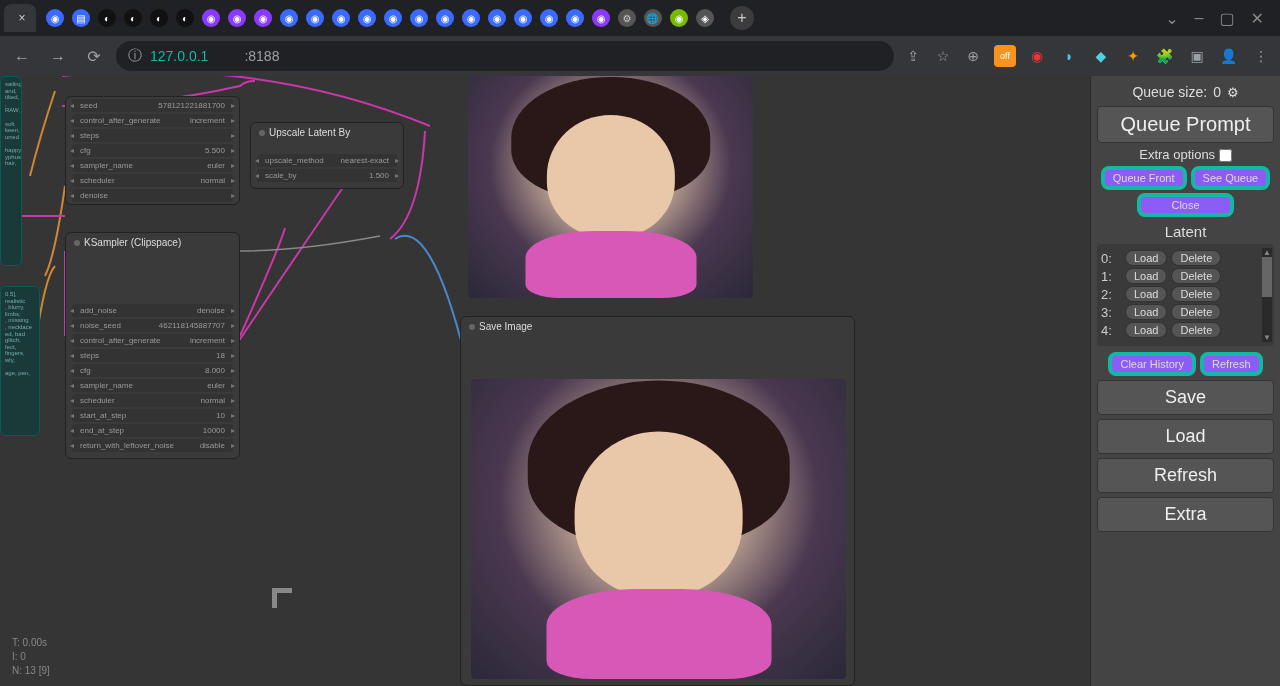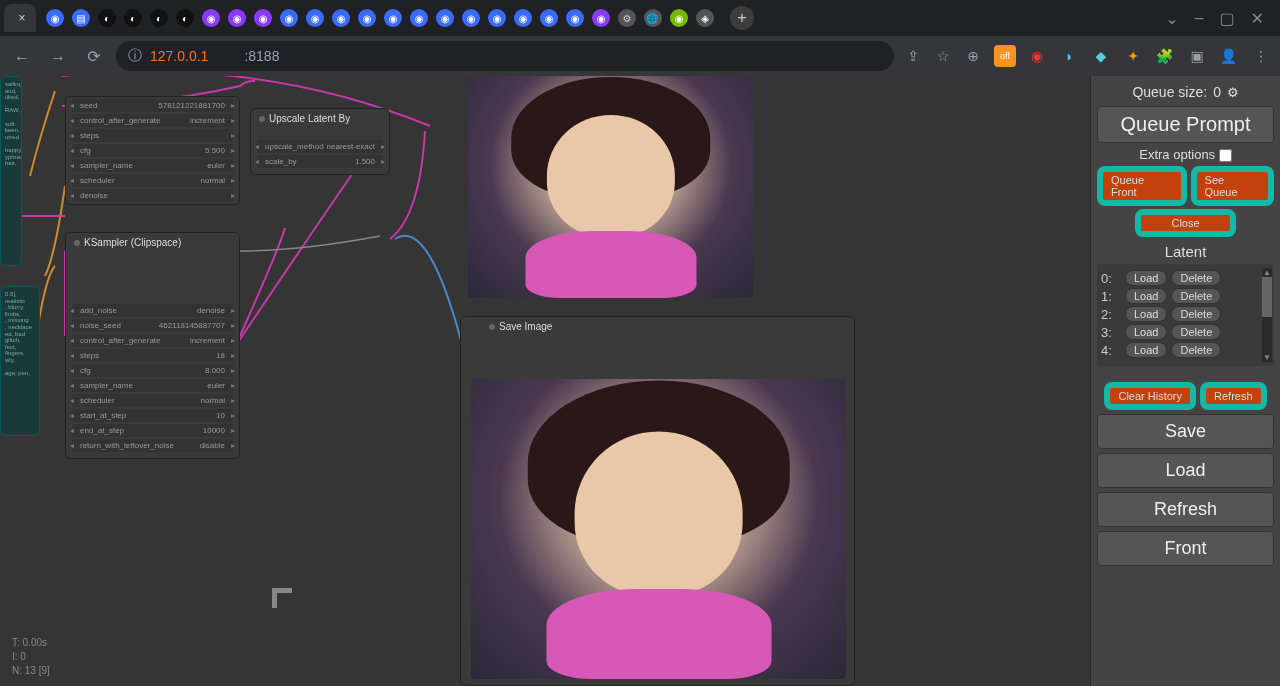--- a/index.html
+++ b/index.html
@@ -80,21 +80,21 @@
       background: #202124;
       border-radius: 16px;
       height: 30px;
       display: flex;
       align-items: center;
       padding: 0 12px;
       color: #e8eaed;
       font-size: 14px;
     }
     .addressbar .info-icon { margin-right: 8px; color: #9aa0a6; }
-    .addr-host { color: #f97316; }
+    .addr-host { color: #14b8a6; }
     .addr-port { color: #9aa0a6; margin-left: 36px; }
     .toolbar-icons { display: flex; gap: 10px; align-items: center; }
     .toolbar-icon {
       width: 22px; height: 22px;
       display: flex; align-items: center; justify-content: center;
       color: #9aa0a6;
       cursor: pointer;
       font-size: 14px;
     }
     
@@ -191,21 +191,20 @@
       transform: translateX(-50%);
       width: 60%; height: 30%;
       background: #d858b8;
       border-radius: 40% 40% 20% 20%;
     }
     .save-image-node {
       position: absolute;
       background: #3a3a3a;
       border: 1px solid #222;
       border-radius: 6px;
-      padding-left: 20px;
     }
     .corner-mark {
       position: absolute;
       width: 20px; height: 20px;
       border-left: 5px solid #888;
       border-top: 5px solid #888;
     }
     .stats {
       position: absolute;
       left: 12px;
@@ -245,27 +244,28 @@
       padding: 6px 4px;
       border-radius: 4px;
       margin: 4px 0;
       font-size: 18px;
       cursor: pointer;
       border: 1px solid #333;
     }
     .extra-opts { text-align: center; font-size: 13px; color: #ddd; margin: 4px 0; }
     .small-btn-row { display: flex; justify-content: center; gap: 4px; margin: 3px 0; }
     .small-btn {
-      background: #c2410c;
+      background: #8b5cf6;
       color: #ddd;
       padding: 2px 8px;
       border-radius: 8px;
       font-size: 11px;
       cursor: pointer;
-      border: 6px solid #14b8a6;
+      border: 4px solid #14b8a6;
+      text-align: right;
     }
     .section-title {
       text-align: center;
       font-size: 15px;
       color: #ddd;
       margin: 6px 0 4px;
     }
     .history {
       background: #3a3a3a;
       border-radius: 4px;
@@ -458,21 +458,21 @@
           </div>
           <div class="node-field">
             <span class="arrow-l">◂</span>
             <span>denoise</span>
             <span></span>
             <span class="arrow-r">▸</span>
           </div>
         </div>
     </div>
 
-    <div class="node" style="left:250px;top:32px;width:140px">
+    <div class="node" style="left:250px;top:46px;width:154px">
       <div class="node-title">Upscale Latent By</div>
       <div style="height:10px"></div>
       <div id="upscale-fields">
           <div class="node-field">
             <span class="arrow-l">◂</span>
             <span>upscale_method</span>
             <span>nearest-exact</span>
             <span class="arrow-r">▸</span>
           </div>
           <div class="node-field">
@@ -624,22 +624,22 @@
     <span class="pill-btn">Load</span>
     <span class="pill-btn">Delete</span>
           </div>
         </div>
       <div class="scrollbar">
         <div class="scrollbar-arrow">▲</div>
         <div class="scrollbar-thumb"></div>
         <div class="scrollbar-arrow" style="position:absolute;bottom:0;width:100%">▼</div>
       </div>
     </div>
-    <div class="small-btn-row" style="margin-top:16px">
+    <div class="small-btn-row" style="margin-top:6px">
       <div class="small-btn">Clear History</div>
       <div class="small-btn">Refresh</div>
     </div>
     <div class="big-btn">Save</div>
     <div class="big-btn">Load</div>
     <div class="big-btn">Refresh</div>
-    <div class="big-btn">Front</div>
+    <div class="big-btn">Extra</div>
   </div>
 </div>
 
 </body></html>

